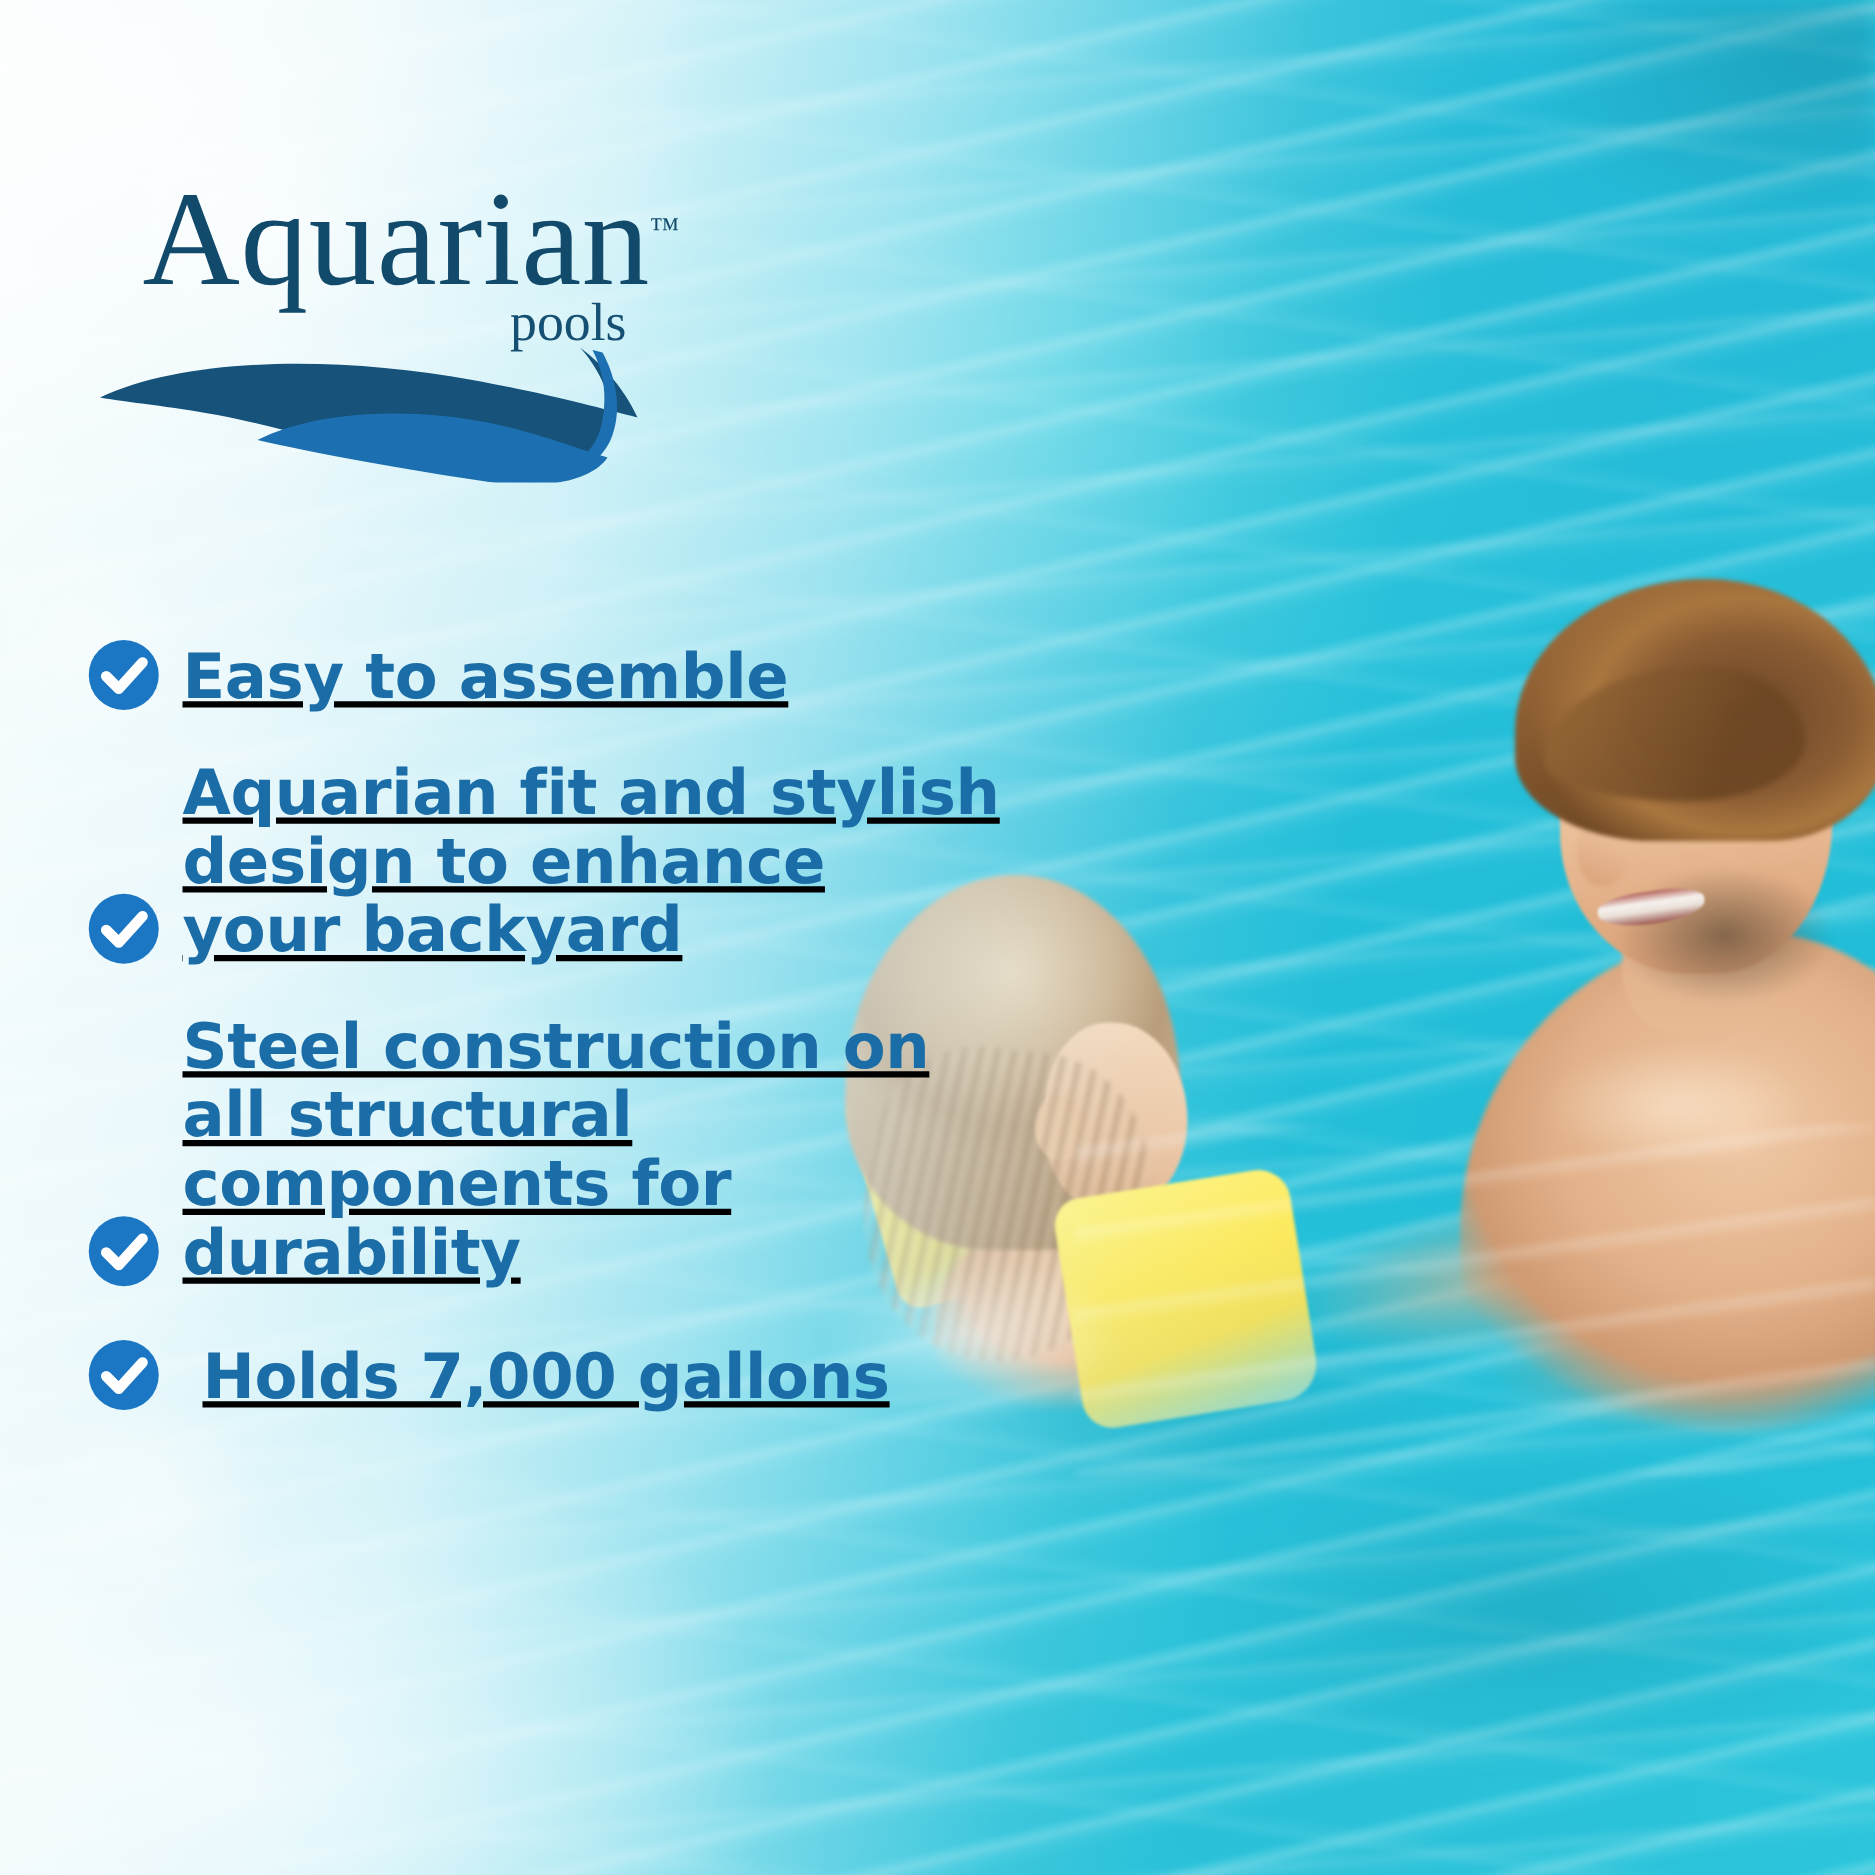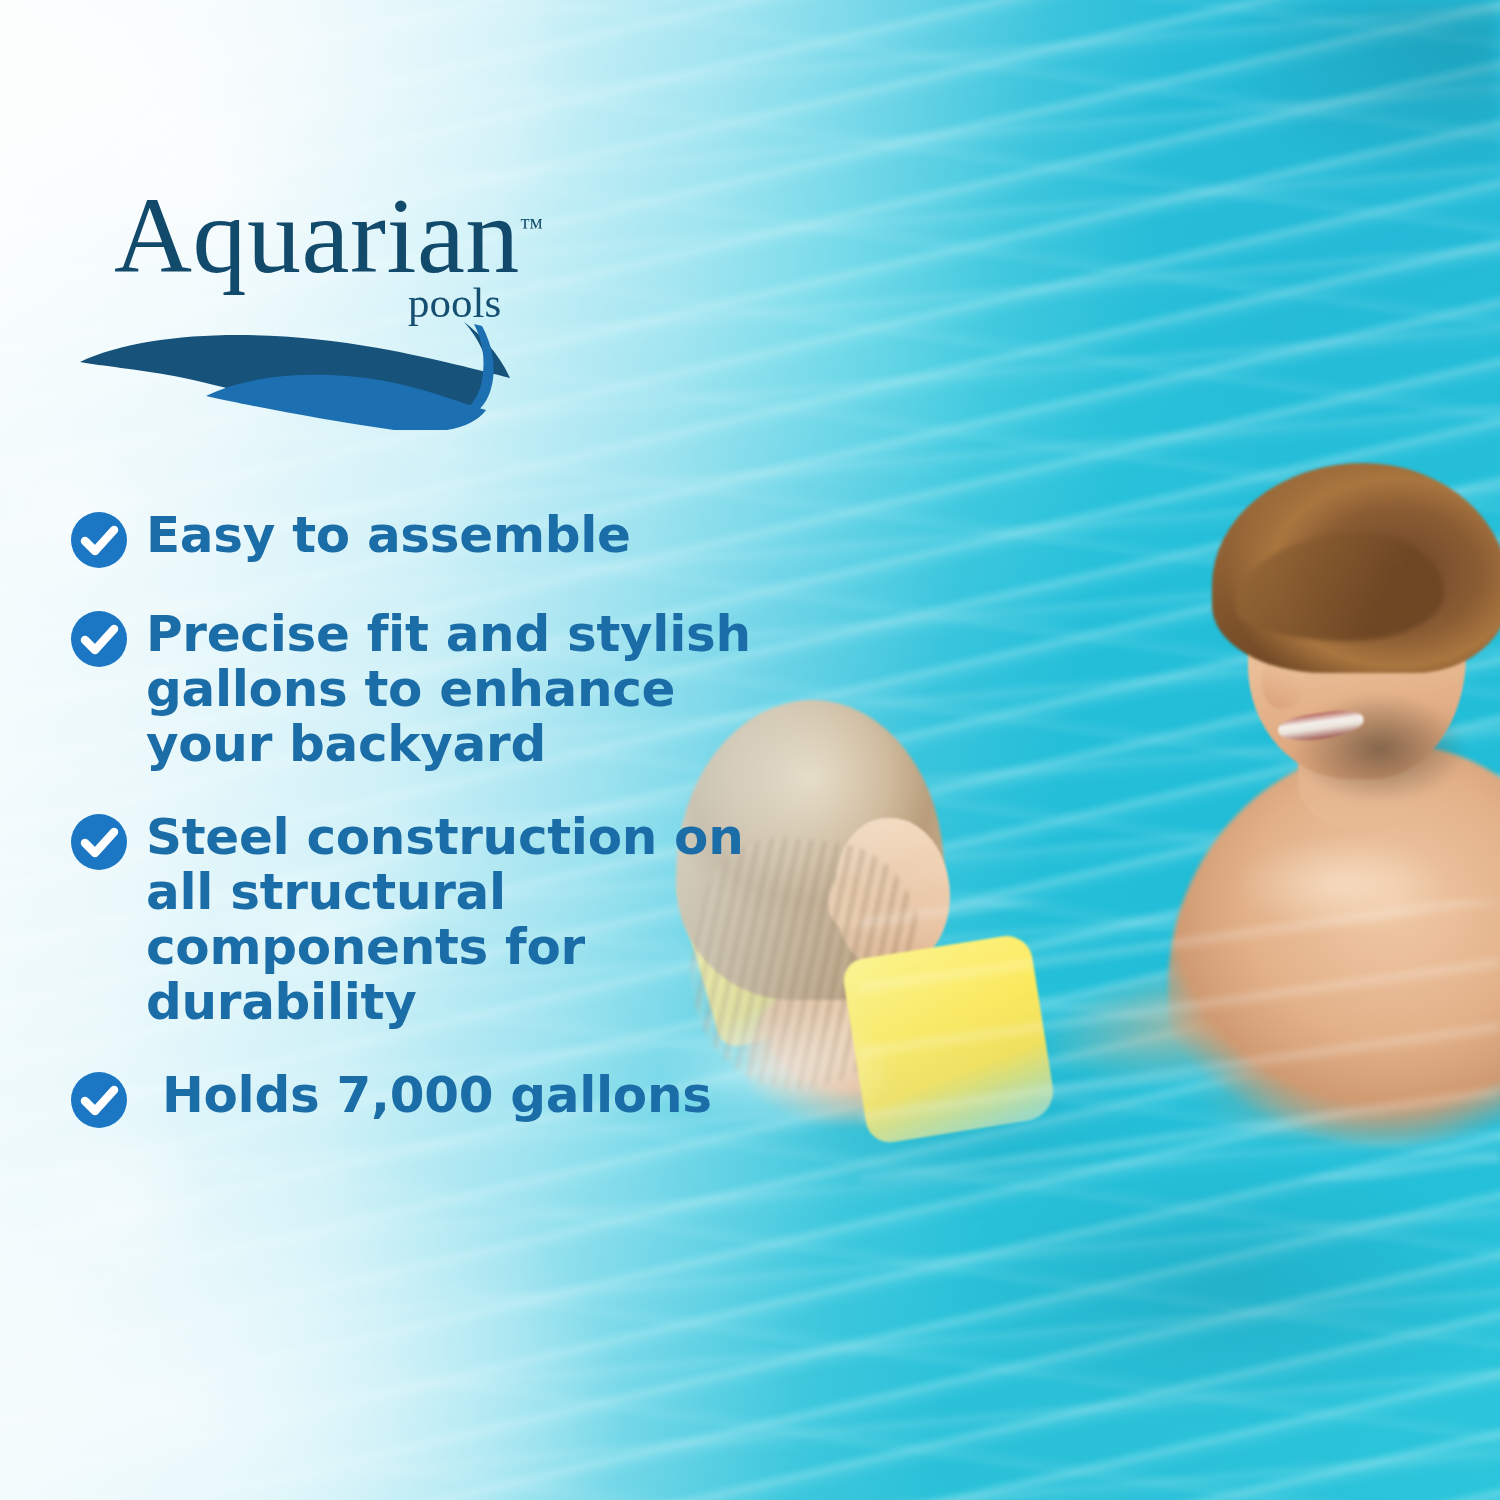--- a/index.html
+++ b/index.html
@@ -153,33 +153,33 @@
     background:
       radial-gradient(ellipse 16% 9% at 22% 12%, rgba(255,255,255,.9), rgba(255,255,255,0) 70%),
       radial-gradient(ellipse 14% 8% at 8% 34%, rgba(255,255,255,.8), rgba(255,255,255,0) 70%),
       radial-gradient(ellipse 18% 7% at 36% 62%, rgba(255,255,255,.7), rgba(255,255,255,0) 72%),
       radial-gradient(ellipse 15% 8% at 14% 80%, rgba(255,255,255,.8), rgba(255,255,255,0) 72%);
     filter:blur(6px);}
 
   
   .content{position:absolute;inset:0;}
 
-  .logo{position:absolute;left:108px;top:138px;width:560px;height:240px;margin-top:44px;}
+  .logo{position:absolute;left:108px;top:138px;width:560px;height:240px;}
   .logo-word{
     font-family:"Liberation Serif", serif;
     font-size:108px;line-height:1;letter-spacing:.5px;
     color:#124A6B;position:absolute;left:6px;top:0;white-space:nowrap;}
   .logo-tm{font-size:24px;vertical-align:super;letter-spacing:0;}
   .logo-sub{
     font-family:"Liberation Serif", serif;
     font-size:43px;color:#154F72;position:absolute;left:300px;top:96px;}
   .swoosh{position:absolute;left:-30px;top:118px;width:560px;height:130px;}
 
   .bullets{position:absolute;left:70px;top:508px;width:730px;}
-  .bullet{display:flex;align-items:flex-start;margin-bottom:38px;}
+  .bullet{display:flex;align-items:flex-end;margin-bottom:38px;text-decoration:underline;}
   .bullet:last-child{margin-bottom:0;gap:16px;}
   .check{flex:0 0 auto;width:58px;height:58px;margin-right:18px;margin-top:3px;}
   .btext{
     color:#1B6DA8;
     font-family:"DejaVu Sans", sans-serif;
     font-weight:700;
     font-size:50px;
     line-height:1.10;
     letter-spacing:-.3px;
   }
@@ -250,21 +250,21 @@
           <path d="M15 30 L25 40 L44 19" fill="none" stroke="#ffffff" stroke-width="8.5" stroke-linecap="round" stroke-linejoin="round"></path>
         </svg>
         <div class="btext">Easy to assemble</div>
       </div>
 
       <div class="bullet">
         <svg class="check" viewBox="0 0 58 58">
           <circle cx="29" cy="29" r="28" fill="#1B77C4"></circle>
           <path d="M15 30 L25 40 L44 19" fill="none" stroke="#ffffff" stroke-width="8.5" stroke-linecap="round" stroke-linejoin="round"></path>
         </svg>
-        <div class="btext">Precise fit and stylish gallons to enhance your backyard</div>
+        <div class="btext">Aquarian fit and stylish design to enhance your backyard</div>
       </div>
 
       <div class="bullet">
         <svg class="check" viewBox="0 0 58 58">
           <circle cx="29" cy="29" r="28" fill="#1B77C4"></circle>
           <path d="M15 30 L25 40 L44 19" fill="none" stroke="#ffffff" stroke-width="8.5" stroke-linecap="round" stroke-linejoin="round"></path>
         </svg>
         <div class="btext">Steel construction on all structural components for durability</div>
       </div>
 

